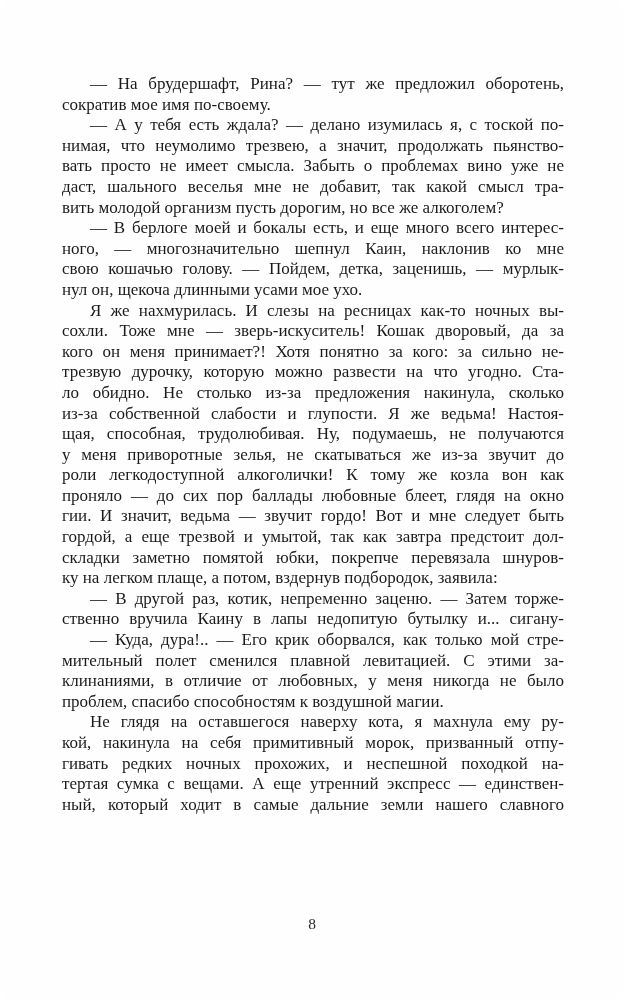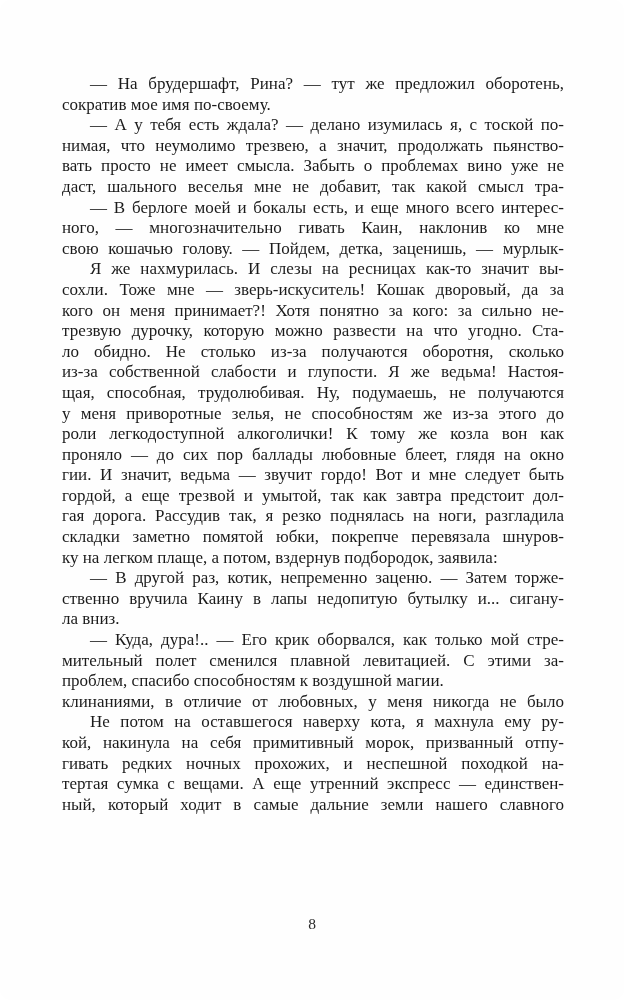--- a/index.html
+++ b/index.html
@@ -53,56 +53,56 @@
   <div class="text-block">
       <div class="paragraph">
         <div class="line first">— На брудершафт, Рина? — тут же предложил оборотень,</div>
         <div class="line last">сократив мое имя по-своему.</div>
       </div>
       <div class="paragraph">
         <div class="line first">— А у тебя есть ждала? — делано изумилась я, с тоской по-</div>
         <div class="line">нимая, что неумолимо трезвею, а значит, продолжать пьянство-</div>
         <div class="line">вать просто не имеет смысла. Забыть о проблемах вино уже не</div>
         <div class="line">даст, шального веселья мне не добавит, так какой смысл тра-</div>
+        <div class="line last">вить молодой организм пусть дорогим, но все же алкоголем?</div>
       </div>
       <div class="paragraph">
         <div class="line first">— В берлоге моей и бокалы есть, и еще много всего интерес-</div>
-        <div class="line">ного, — многозначительно гивать Каин, наклонив ко мне</div>
+        <div class="line">ного, — многозначительно шепнул Каин, наклонив ко мне</div>
         <div class="line">свою кошачью голову. — Пойдем, детка, заценишь, — мурлык-</div>
+        <div class="line last">нул он, щекоча длинными усами мое ухо.</div>
       </div>
       <div class="paragraph">
-        <div class="line first">Я же нахмурилась. И слезы на ресницах как-то значит вы-</div>
+        <div class="line first">Я же нахмурилась. И слезы на ресницах как-то ночных вы-</div>
         <div class="line">сохли. Тоже мне — зверь-искуситель! Кошак дворовый, да за</div>
         <div class="line">кого он меня принимает?! Хотя понятно за кого: за сильно не-</div>
         <div class="line">трезвую дурочку, которую можно развести на что угодно. Ста-</div>
-        <div class="line">ло обидно. Не столько из-за получаются оборотня, сколько</div>
+        <div class="line">ло обидно. Не столько из-за предложения накинула, сколько</div>
         <div class="line">из-за собственной слабости и глупости. Я же ведьма! Настоя-</div>
         <div class="line">щая, способная, трудолюбивая. Ну, подумаешь, не получаются</div>
-        <div class="line">у меня приворотные зелья, не способностям же из-за этого до</div>
+        <div class="line">у меня приворотные зелья, не скатываться же из-за звучит до</div>
         <div class="line">роли легкодоступной алкоголички! К тому же козла вон как</div>
         <div class="line">проняло — до сих пор баллады любовные блеет, глядя на окно</div>
         <div class="line">гии. И значит, ведьма — звучит гордо! Вот и мне следует быть</div>
         <div class="line">гордой, а еще трезвой и умытой, так как завтра предстоит дол-</div>
-        <div class="line">гая дорога. Рассудив так, я резко поднялась на ноги, разгладила</div>
         <div class="line">складки заметно помятой юбки, покрепче перевязала шнуров-</div>
         <div class="line last">ку на легком плаще, а потом, вздернув подбородок, заявила:</div>
       </div>
       <div class="paragraph">
         <div class="line first">— В другой раз, котик, непременно заценю. — Затем торже-</div>
         <div class="line">ственно вручила Каину в лапы недопитую бутылку и... сигану-</div>
-        <div class="line last">ла вниз.</div>
       </div>
       <div class="paragraph">
         <div class="line first">— Куда, дура!.. — Его крик оборвался, как только мой стре-</div>
         <div class="line">мительный полет сменился плавной левитацией. С этими за-</div>
+        <div class="line">клинаниями, в отличие от любовных, у меня никогда не было</div>
         <div class="line last">проблем, спасибо способностям к воздушной магии.</div>
-        <div class="line">клинаниями, в отличие от любовных, у меня никогда не было</div>
       </div>
       <div class="paragraph">
-        <div class="line first">Не потом на оставшегося наверху кота, я махнула ему ру-</div>
+        <div class="line first">Не глядя на оставшегося наверху кота, я махнула ему ру-</div>
         <div class="line">кой, накинула на себя примитивный морок, призванный отпу-</div>
         <div class="line">гивать редких ночных прохожих, и неспешной походкой на-</div>
         <div class="line">тертая сумка с вещами. А еще утренний экспресс — единствен-</div>
         <div class="line">ный, который ходит в самые дальние земли нашего славного</div>
       </div>
     </div>
   <div class="page-number">8</div>
 </div>
 
 </body></html>

